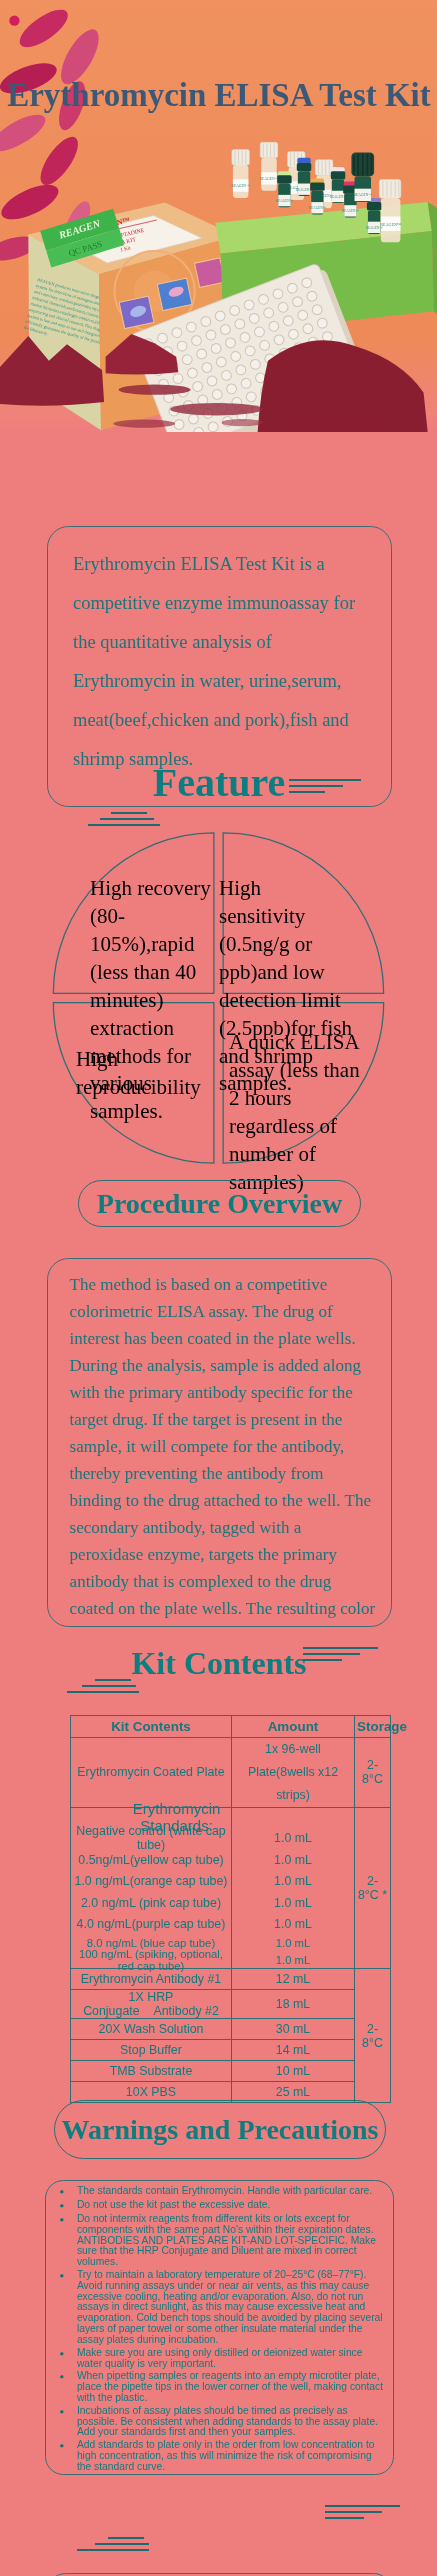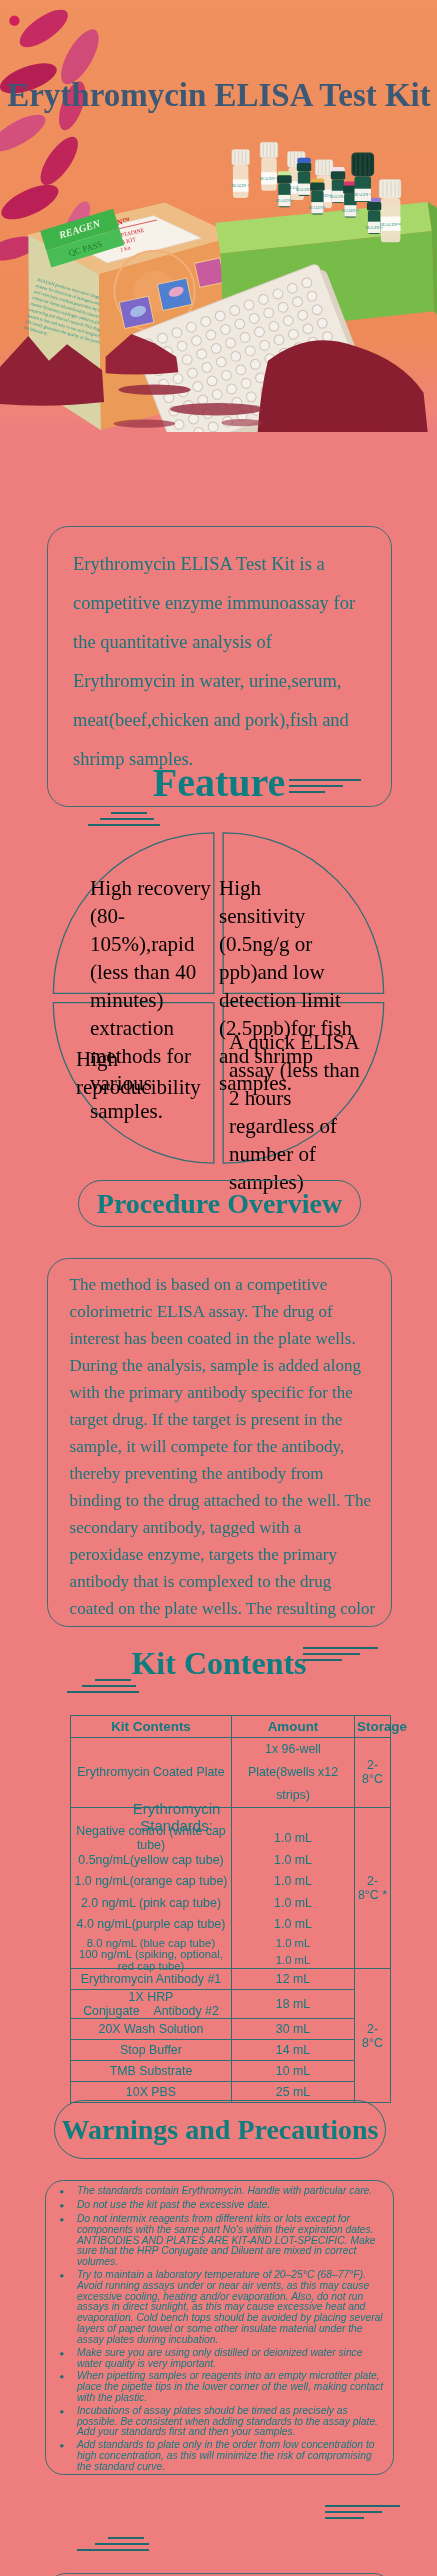--- a/index.html
+++ b/index.html
@@ -25,21 +25,21 @@
   table.kc th{font-size:13.4px;font-weight:bold;height:20.6px;}
   td.stdc{padding:0;vertical-align:top;}
   .stdlabel{display:flex;align-items:center;justify-content:flex-start;padding-left:7.2px;font-size:15px;margin-left:44px;}
   .stdrow{display:flex;align-items:center;justify-content:center;font-size:12.4px;}
   .stdrow.sm{font-size:11.3px;}
   
   ul.warn{list-style:none;margin:0;padding:5.2px 9.3px 0 13.4px;
           font-family:"Liberation Sans","DejaVu Sans",sans-serif;}
   ul.warn li{display:flex;margin-bottom:2.1px;color:#117a80;font-size:10.3px;line-height:10.8px;}
   ul.warn .blt{flex:0 0 17.5px;font-size:7.7px;padding-top:1px;color:#0e6f75;}
-  ul.warn .btxt{flex:1;font-style:italic;}
+  ul.warn .btxt{flex:1;}
   
   .resbody{color:#117a80;font-family:"Liberation Sans","DejaVu Sans",sans-serif;
            font-size:12px;line-height:33px;text-align:justify;}
   text{font-family:"Liberation Serif","DejaVu Serif",serif;}
 </style>
 </head>
 <body>
 
 <div class="page">
 

